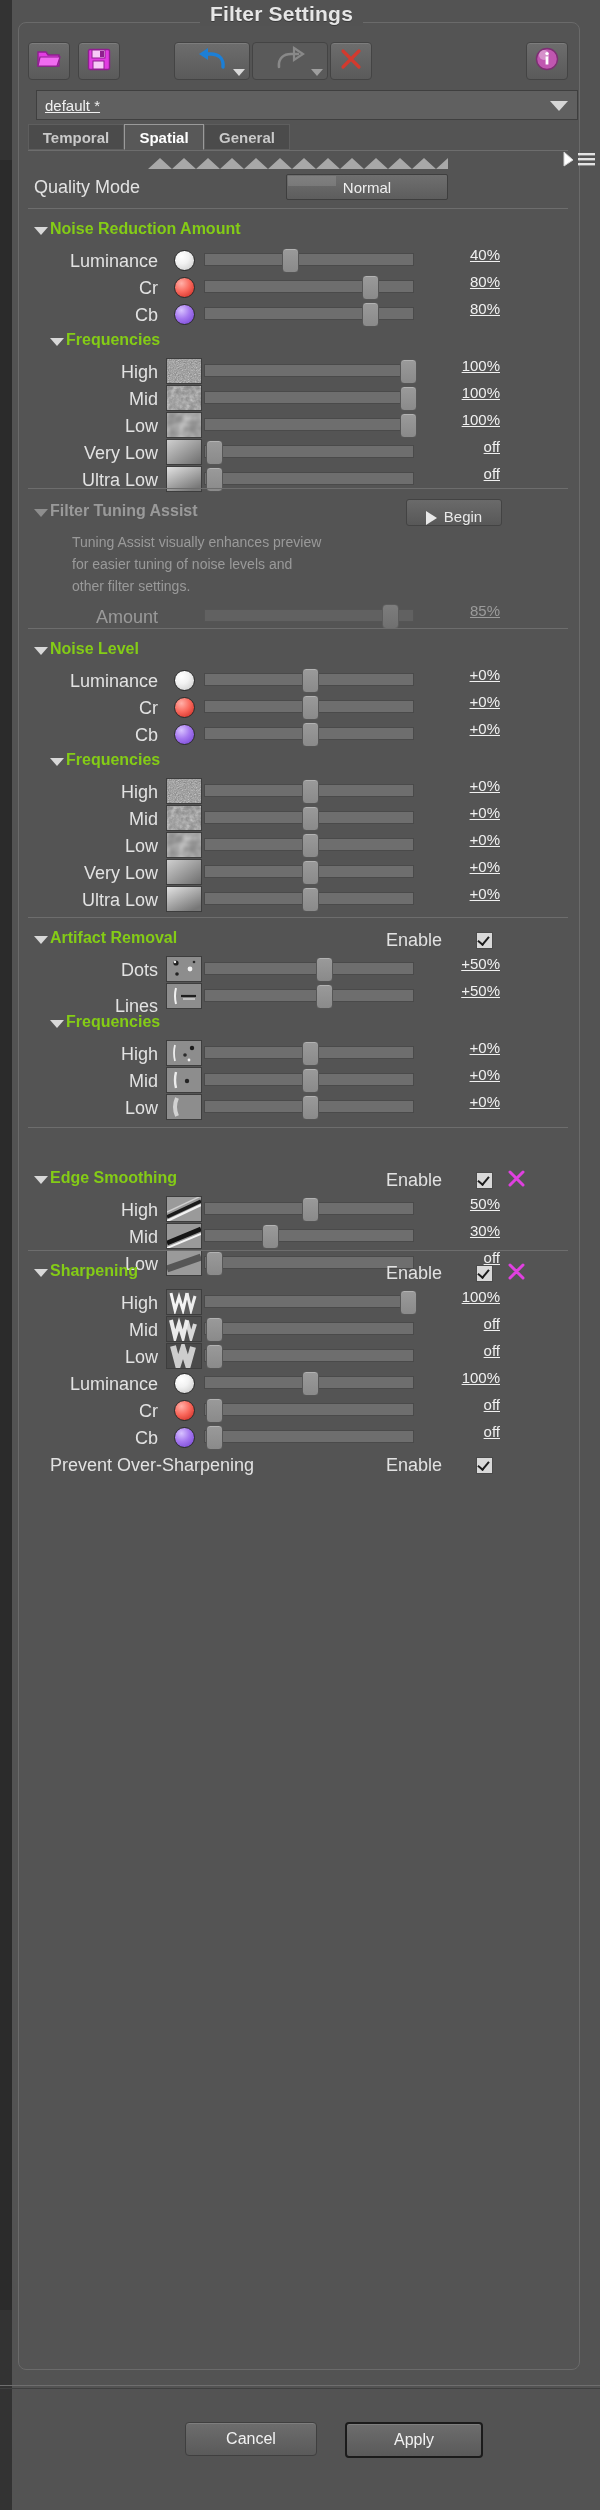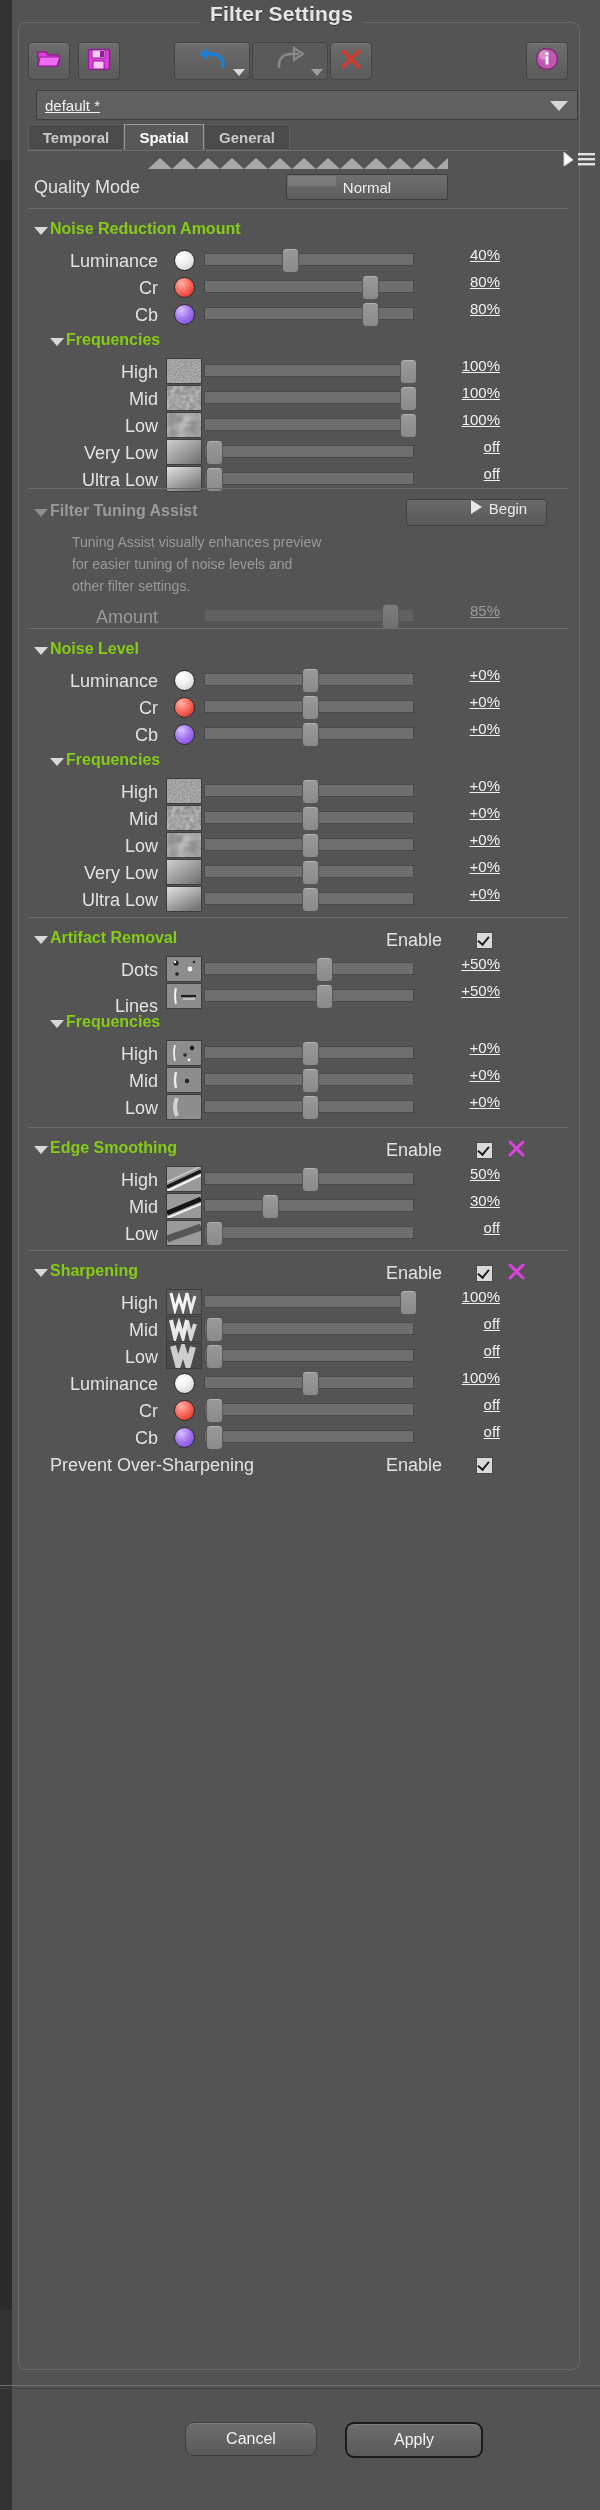--- a/index.html
+++ b/index.html
@@ -106,22 +106,22 @@
   .cbx:after{content:"";position:absolute;left:3px;top:1px;width:5px;height:9px;
     border:solid #1c1c1c;border-width:0 2px 2px 0;transform:rotate(40deg);}
 
   .pinkx{position:absolute;width:17px;height:17px;top:5px;}
 
   
   .beginbtn{
     position:absolute;height:25px;
     background:linear-gradient(#6a6a6a,#585858);
     border:1px solid #434343;border-radius:3px;
-    display:flex;align-items:flex-start;justify-content:center;gap:7px;
-    font-size:15px;color:#e8e8e8;padding-left:45px;
+    display:flex;align-items:flex-end;justify-content:center;gap:7px;
+    font-size:15px;color:#e8e8e8;
   }
   .playtri{width:0;height:0;border-top:7px solid transparent;border-bottom:7px solid transparent;border-left:11px solid #e8e8e8;}
 
   
   .qcombo{
     position:absolute;height:24px;
     background:linear-gradient(#6f6f6f,#5d5d5d);
     border:1px solid #3e3e3e;border-radius:2px;
     display:flex;align-items:center;justify-content:center;
     font-size:15px;color:#efefef;
@@ -131,21 +131,21 @@
 
   .dimtxt{color:#9a9a9a;}
   .helptext{position:absolute;font-size:14px;color:#9a9a9a;line-height:20px;}
 
   
   .footsep{position:absolute;left:0;top:2385px;width:600px;height:1px;background:#6e6e6e;}
   .footsep2{position:absolute;left:0;top:2388px;width:600px;height:1px;background:#3f3f3f;}
   .fbtn{
     position:absolute;height:32px;width:130px;
     background:linear-gradient(#6d6d6d,#5a5a5a);
-    border:1px solid #3f3f3f;border-radius:9px;
+    border:1px solid #3f3f3f;border-radius:4px;
     font-size:16px;color:#f2f2f2;
     display:flex;align-items:center;justify-content:center;
     box-shadow:inset 0 1px 0 #7e7e7e;
   }
   .fbtn.primary{border:2px solid #1b1b1b;width:134px;}
   .menuicon{position:absolute;right:14px;top:103px;width:20px;height:16px;}
 </style>
 </head>
 <body>
 
@@ -627,21 +627,21 @@
       </span>
       <div class="track" style="left:176px;width:210px;"></div>
       <div class="knob" style="left:274px;"></div>
       <span class="val" style="left:416px;width:56px;">+0%</span>
     </div>
   </div>
 
   <div class="hr" style="position:absolute;left:28px;top:1127px;width:540px;"></div>
 
   <div style="position:absolute;left:28px;top:1135px;width:540px;">
-    <div class="row" style="height:30px;">
+    <div class="row" style="height:30px;margin-top:30px;">
       <span class="tri" style="left:6px;top:11px;"></span>
       <span class="sect" style="left:22px;top:4px;">Edge Smoothing</span>
       <span class="lbl" style="left:358px;top:5px;">Enable</span>
       <span class="cbx" style="left:448px;top:7px;"></span>
       <span class="pinkx" style="left:480px;top:5px;">
         <svg width="17" height="17" viewBox="0 0 17 17">
           <path d="M2 2 L15 15 M15 2 L2 15" stroke="#e040e0" stroke-width="3" stroke-linecap="round"></path>
         </svg>
       </span>
     </div>

